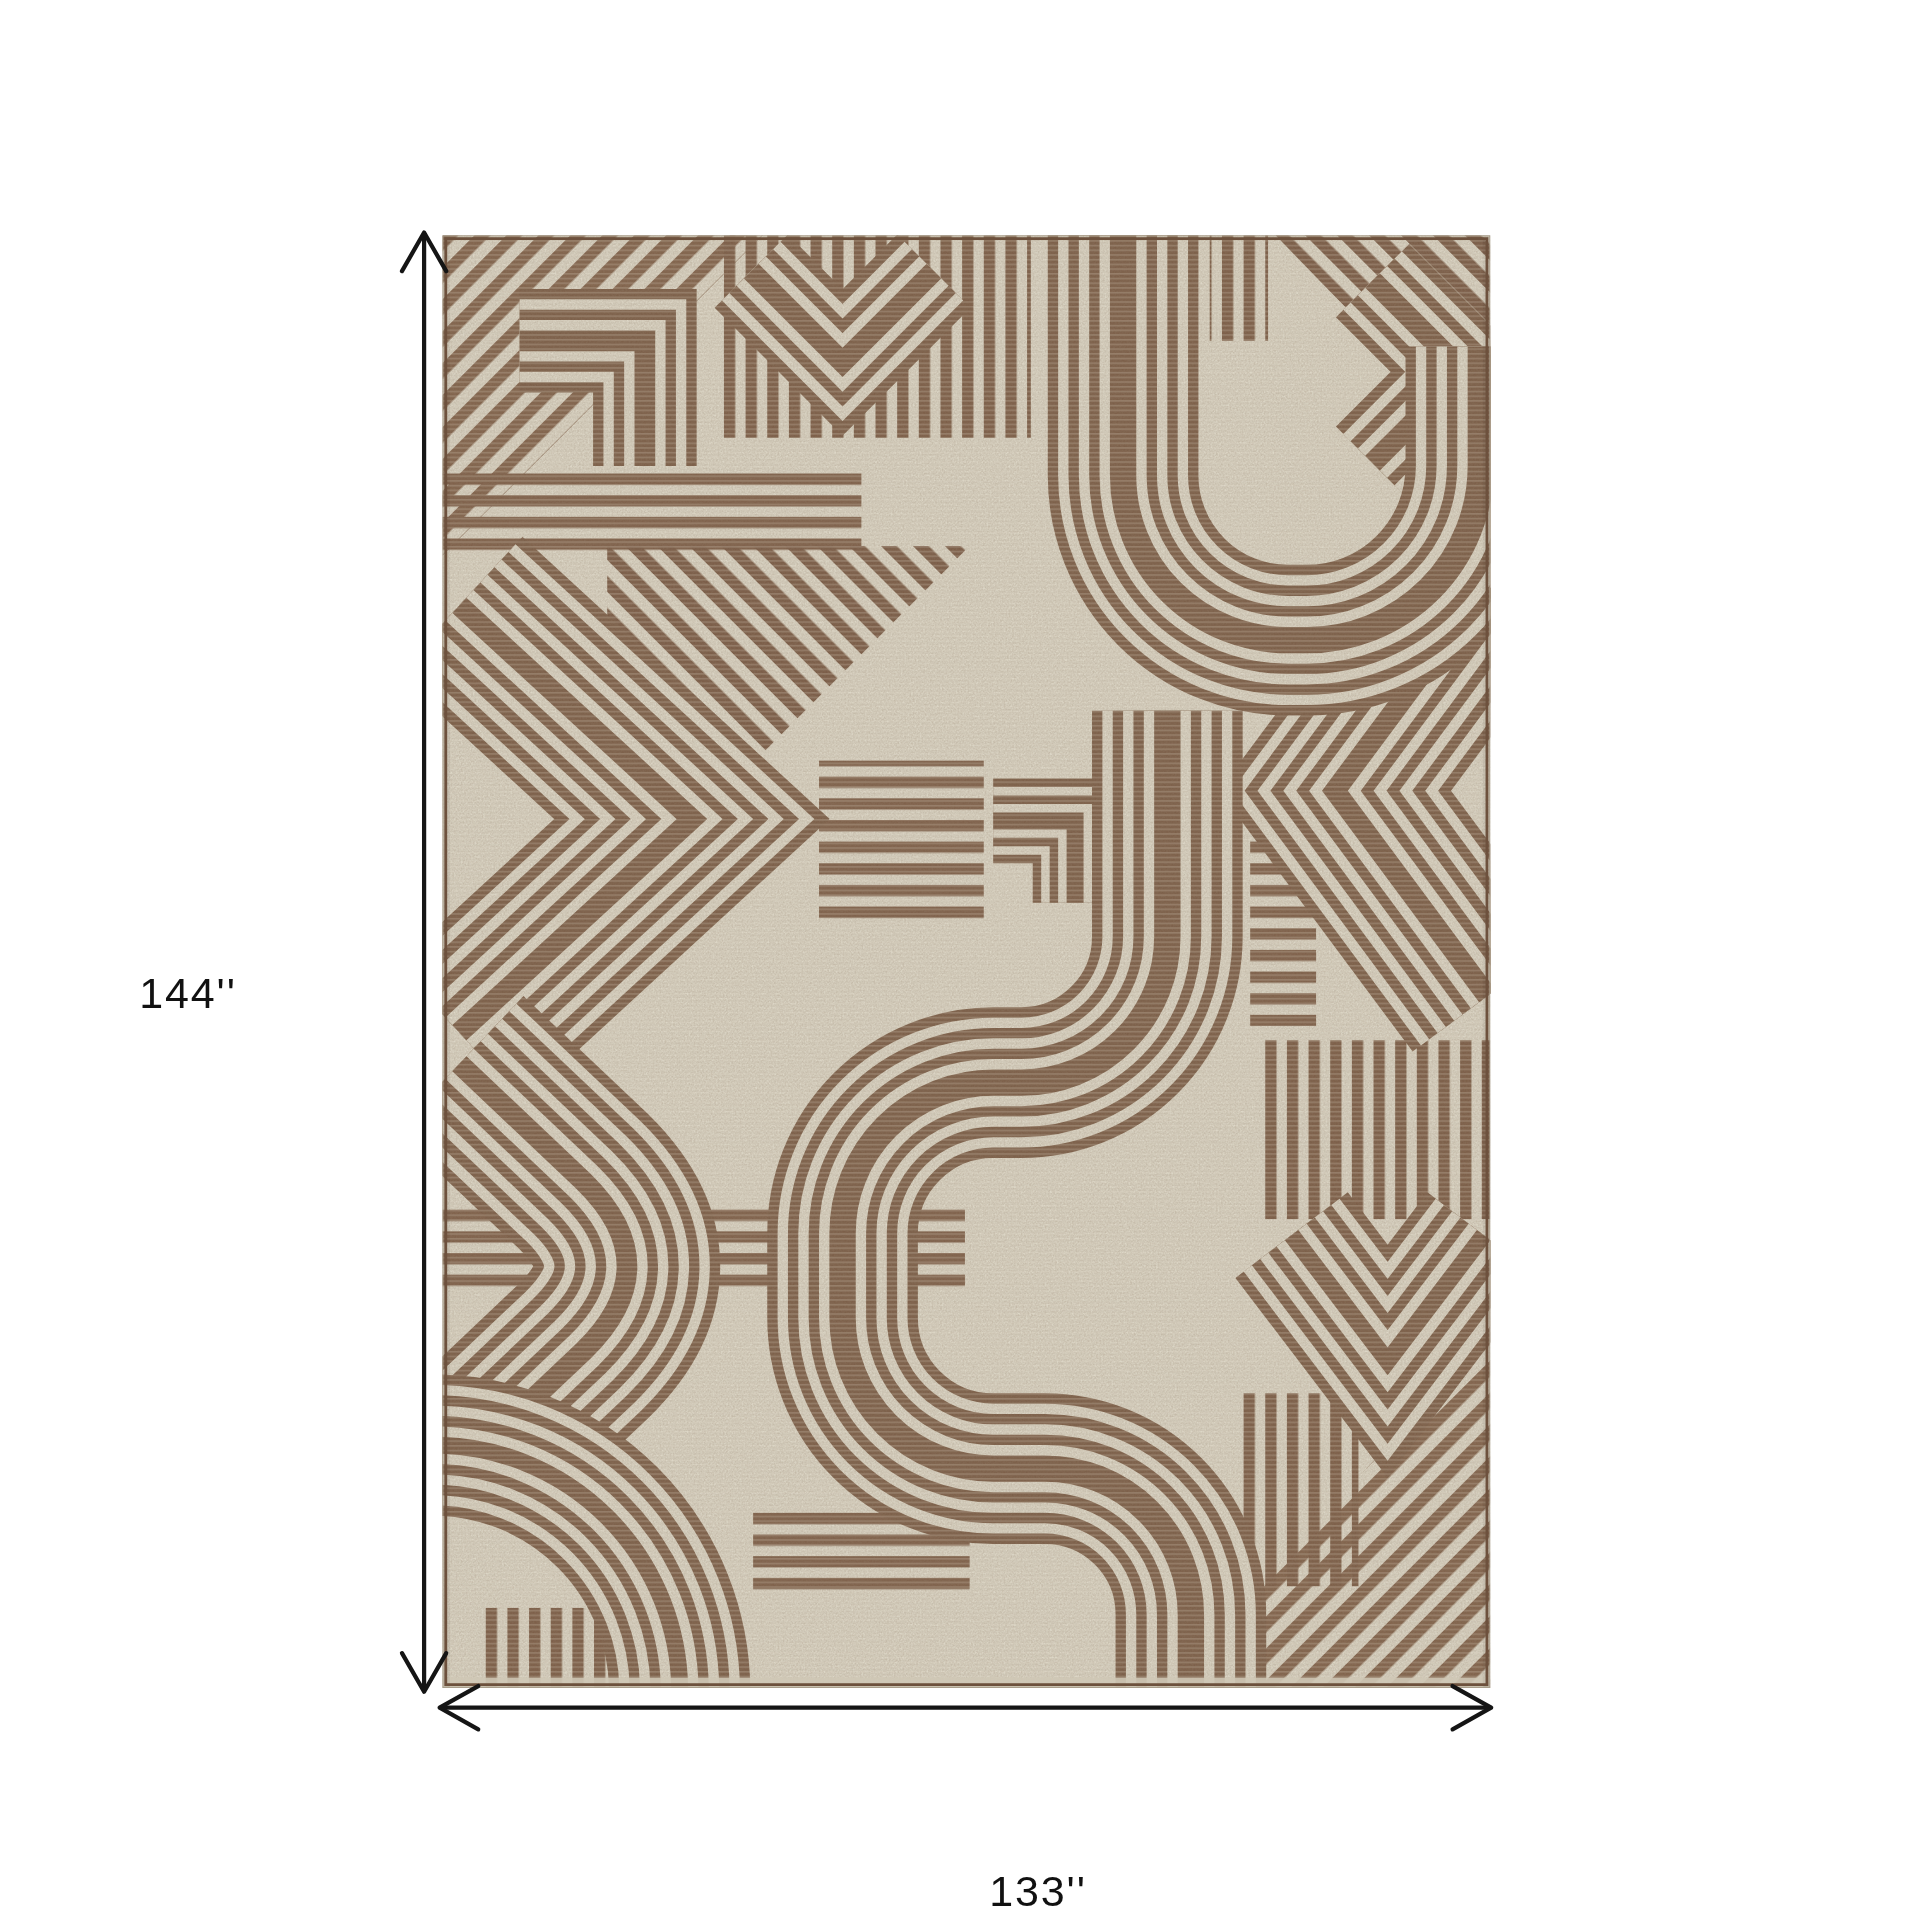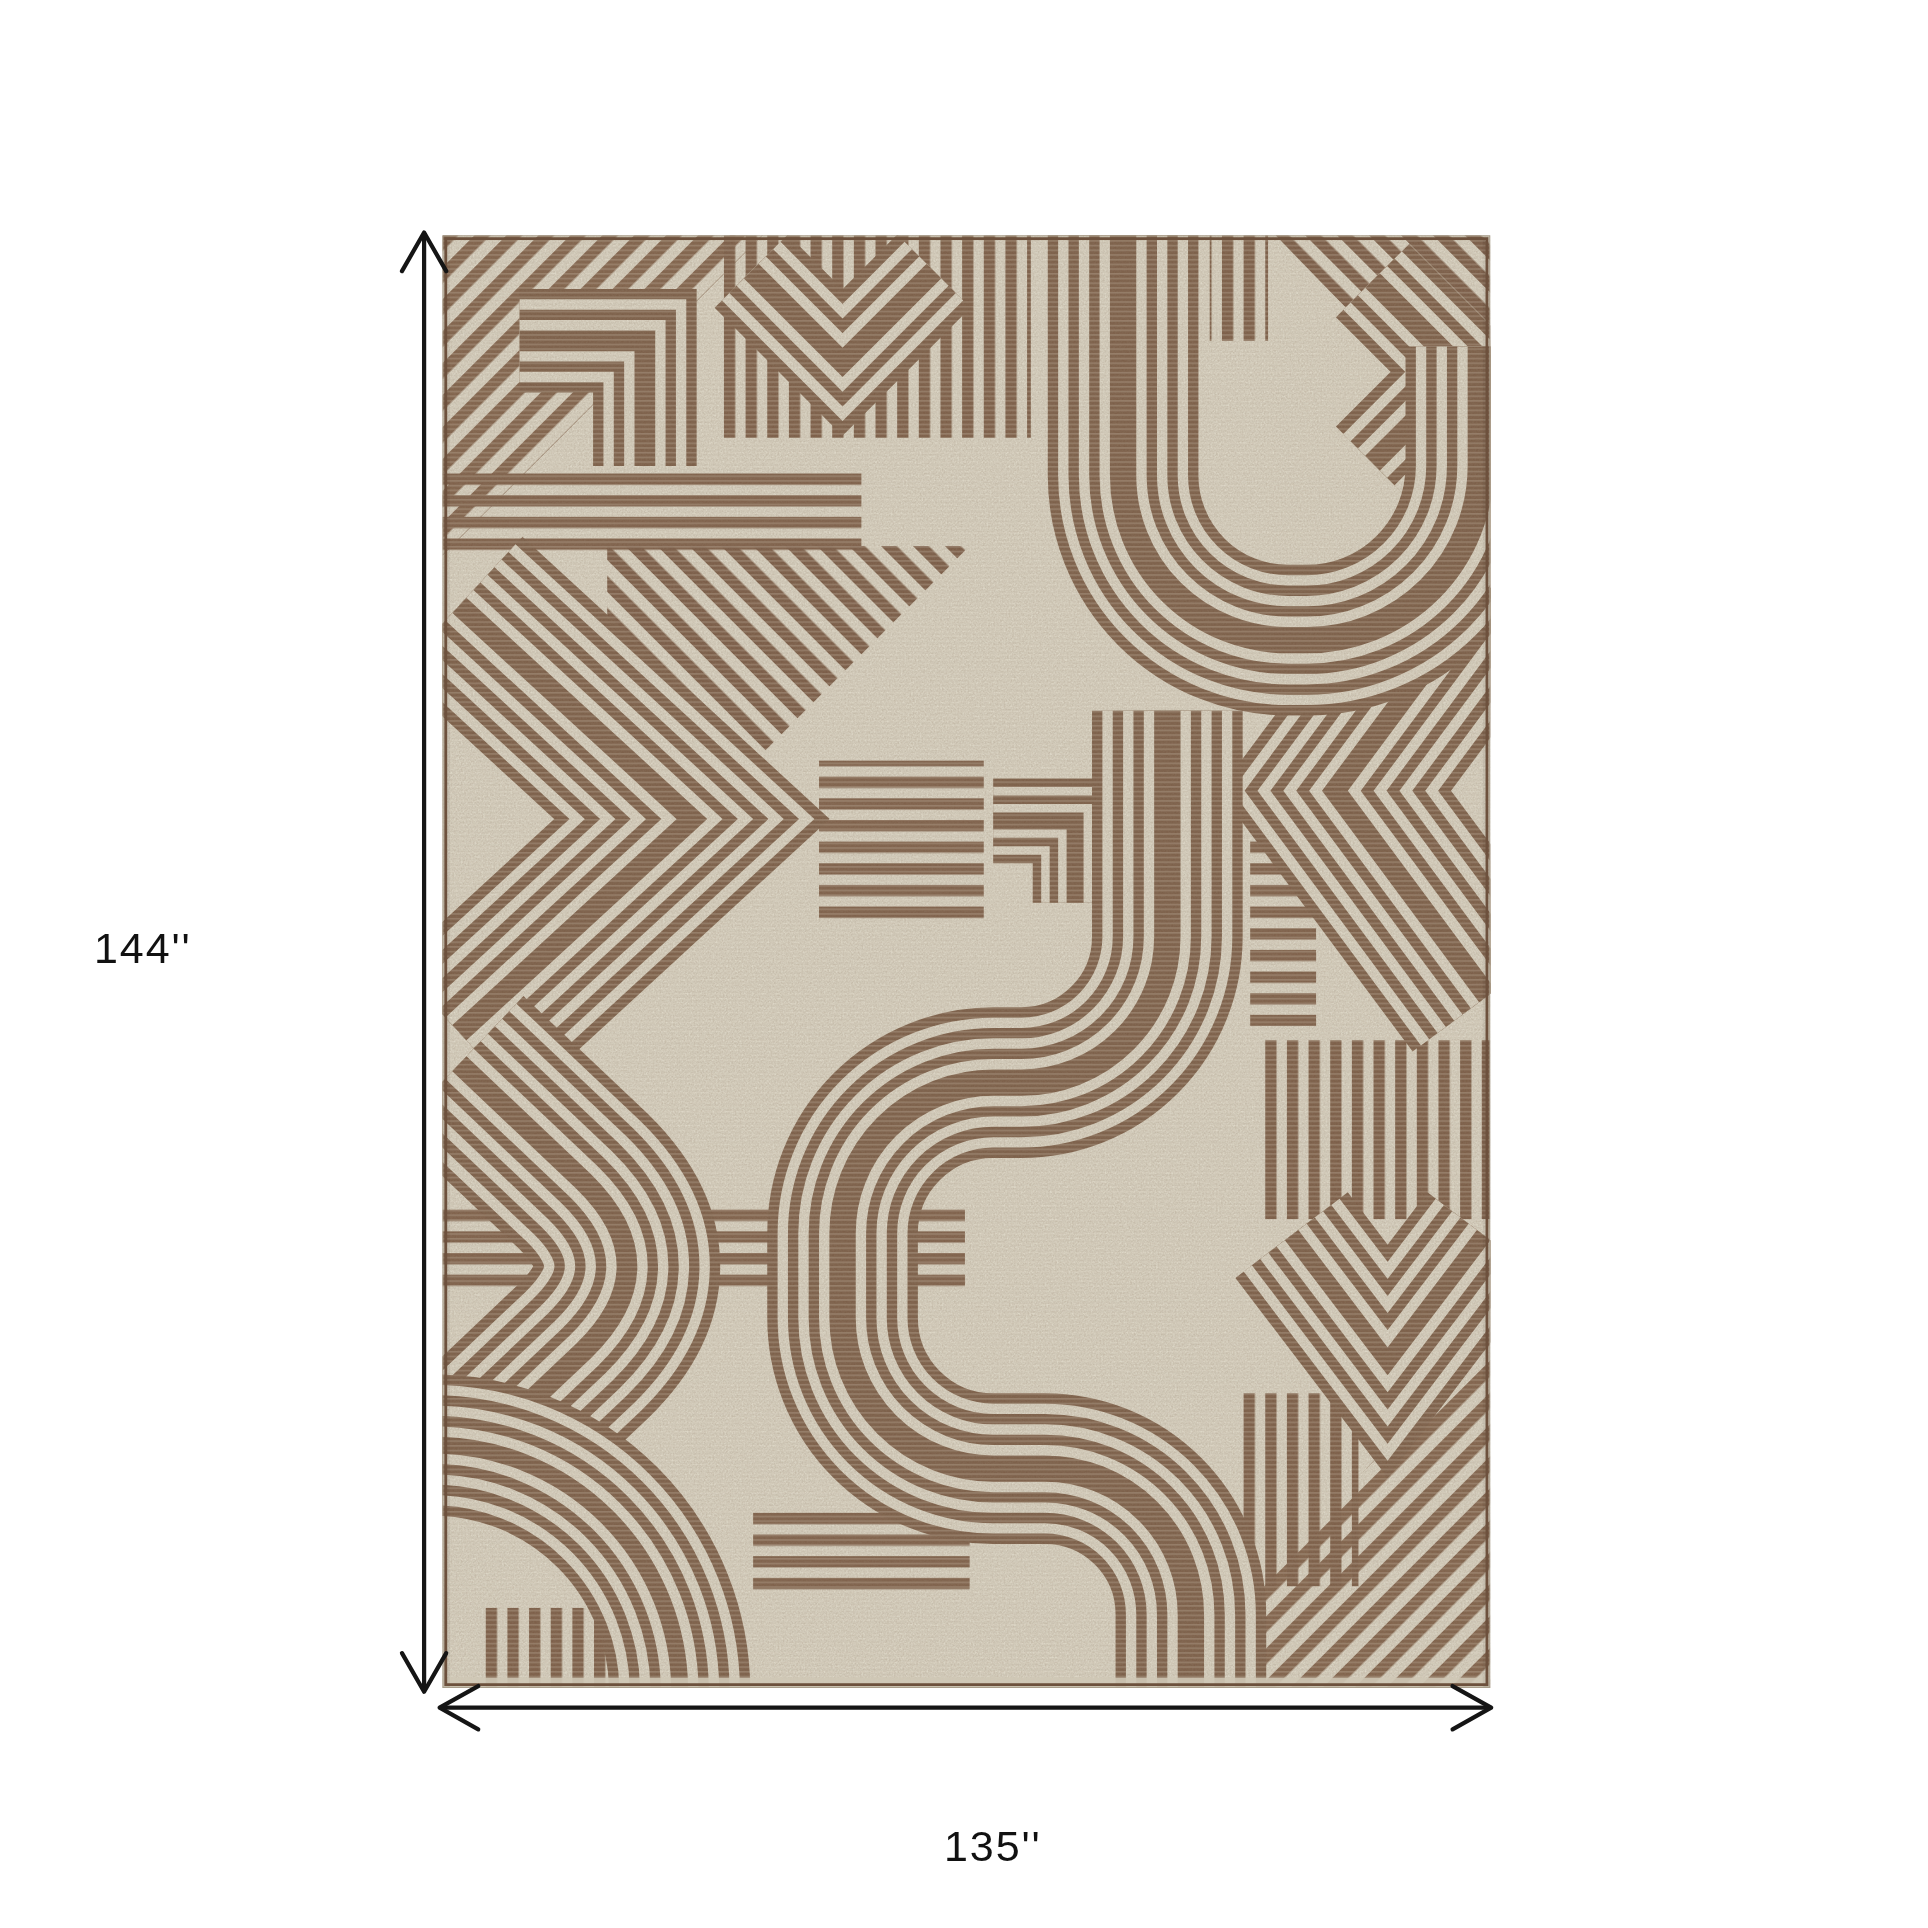--- a/index.html
+++ b/index.html
@@ -1,19 +1,19 @@
 <!DOCTYPE html>
 <html style="font-size:15px"><head>
 <meta charset="utf-8">
 <style>
   html,body{margin:0;padding:0;background:#ffffff;}
   .stage{position:relative;width:1928px;height:1928px;background:#ffffff;overflow:hidden;
          font-family:"Liberation Sans", sans-serif;}
   .dim-label{position:absolute;color:#111111;font-size:43px;letter-spacing:1.9px;
-             width:188px;line-height:1;}
+             text-align:center;width:188px;line-height:1;margin-top:45px;}
   #label-height{left:94px;top:927px;}
   #label-width{left:944px;top:1825px;}
   svg{position:absolute;left:0;top:0;}
   .pb{stroke:#7d604a;fill:none;}
   .pc{stroke:#d8d2c2;fill:none;}
   .rj{stroke-linejoin:round;stroke-linecap:butt;}
   .mj{stroke-linejoin:miter;stroke-miterlimit:4;stroke-linecap:butt;}
   .arrow{stroke:#151515;stroke-width:4.5;fill:none;stroke-linecap:round;stroke-linejoin:round;}
 </style>
 </head>
@@ -195,15 +195,15 @@
       <polyline class="arrow" points="427,1756 450.5,1797 474,1756"></polyline>
     </g>
     <g>
       <line class="arrow" x1="469" y1="1814" x2="1582" y2="1814"></line>
       <polyline class="arrow" points="508,1791 467,1814 508,1837"></polyline>
       <polyline class="arrow" points="1543,1791 1584,1814 1543,1837"></polyline>
     </g>
   </svg>
 
   <div class="dim-label" id="label-height">144''</div>
-  <div class="dim-label" id="label-width">135''</div>
+  <div class="dim-label" id="label-width">133''</div>
 </div>
 
 
 </body></html>

